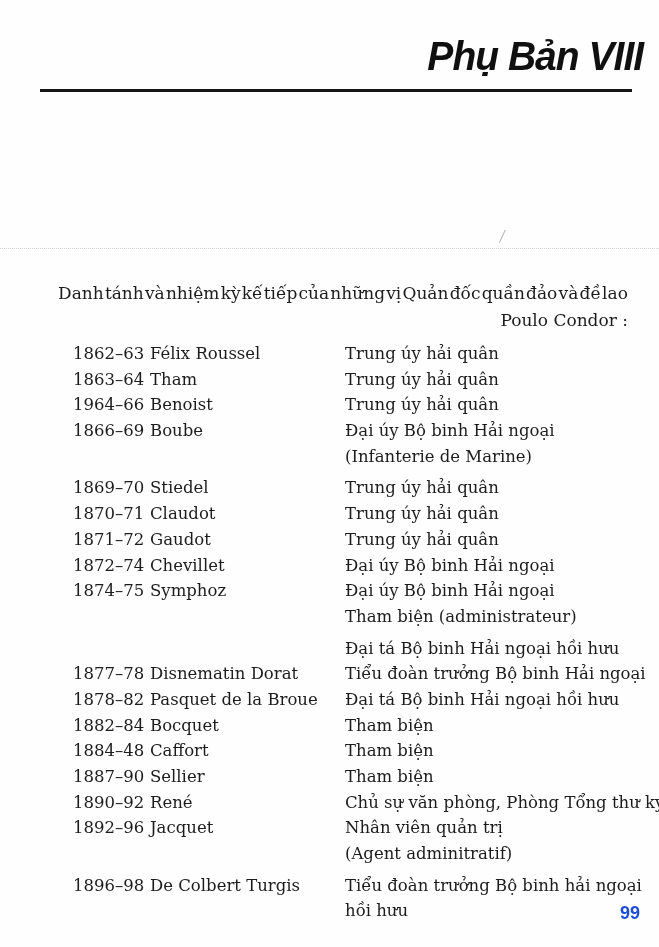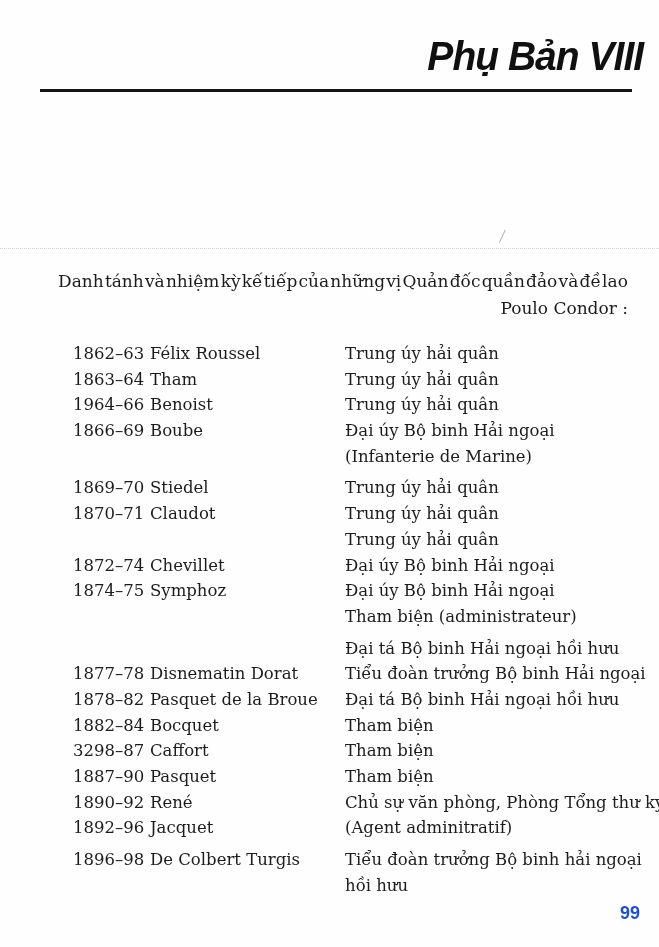--- a/index.html
+++ b/index.html
@@ -59,20 +59,21 @@
     line-height: 27px;
   }
   .intro-l1 {
     text-align: justify;
     text-align-last: justify;
     padding-left: 22px;
     white-space: nowrap;
     text-justify: inter-word;
     display: flex;
     justify-content: space-between;
+    margin-top: 12px;
   }
   .intro-l1 span { display: inline; }
   .intro-l2 { text-align: right; }
   .roster {
     position: absolute;
     left: 73px;
     top: 341px;
     width: 565px;
     font-size: 16.5px;
   }
@@ -154,20 +155,21 @@
           <div class="r-line">Trung úy hải quân</div>
         </div>
       </div>
       <div class="row">
         <div class="r-line first"><span class="years">1870–71</span><span class="name">Claudot</span></div>
         <div class="titles">
           <div class="r-line">Trung úy hải quân</div>
         </div>
       </div>
       <div class="row">
+        <div class="r-line first"><span class="years">1871–72</span><span class="name">Gaudot</span></div>
         <div class="titles">
           <div class="r-line">Trung úy hải quân</div>
         </div>
       </div>
       <div class="row">
         <div class="r-line first"><span class="years">1872–74</span><span class="name">Chevillet</span></div>
         <div class="titles">
           <div class="r-line">Đại úy Bộ binh Hải ngoại</div>
         </div>
       </div>
@@ -195,40 +197,41 @@
           <div class="r-line">Đại tá Bộ binh Hải ngoại hồi hưu</div>
         </div>
       </div>
       <div class="row">
         <div class="r-line first"><span class="years">1882–84</span><span class="name">Bocquet</span></div>
         <div class="titles">
           <div class="r-line">Tham biện</div>
         </div>
       </div>
       <div class="row">
-        <div class="r-line first"><span class="years">3298–87</span><span class="name">Caffort</span></div>
+        <div class="r-line first"><span class="years">1884–48</span><span class="name">Caffort</span></div>
         <div class="titles">
           <div class="r-line">Tham biện</div>
         </div>
       </div>
       <div class="row">
-        <div class="r-line first"><span class="years">1887–90</span><span class="name">Pasquet</span></div>
+        <div class="r-line first"><span class="years">1887–90</span><span class="name">Sellier</span></div>
         <div class="titles">
           <div class="r-line">Tham biện</div>
         </div>
       </div>
       <div class="row">
         <div class="r-line first"><span class="years">1890–92</span><span class="name">René</span></div>
         <div class="titles">
           <div class="r-line">Chủ sự văn phòng, Phòng Tổng thư ký</div>
         </div>
       </div>
       <div class="row">
         <div class="r-line first"><span class="years">1892–96</span><span class="name">Jacquet</span></div>
         <div class="titles">
+          <div class="r-line">Nhân viên quản trị</div>
           <div class="r-line">(Agent adminitratif)</div>
         </div>
       </div>
       <div class="row gap">
         <div class="r-line first"><span class="years">1896–98</span><span class="name">De Colbert Turgis</span></div>
         <div class="titles">
           <div class="r-line">Tiểu đoàn trưởng Bộ binh hải ngoại</div>
           <div class="r-line">hồi hưu</div>
         </div>
       </div>

